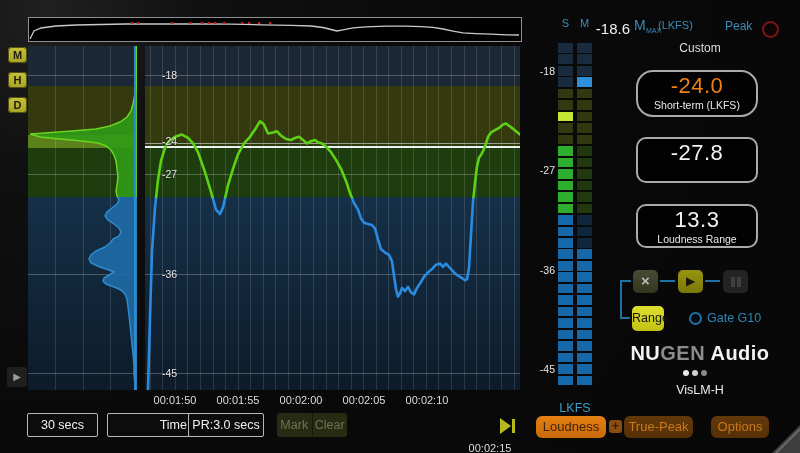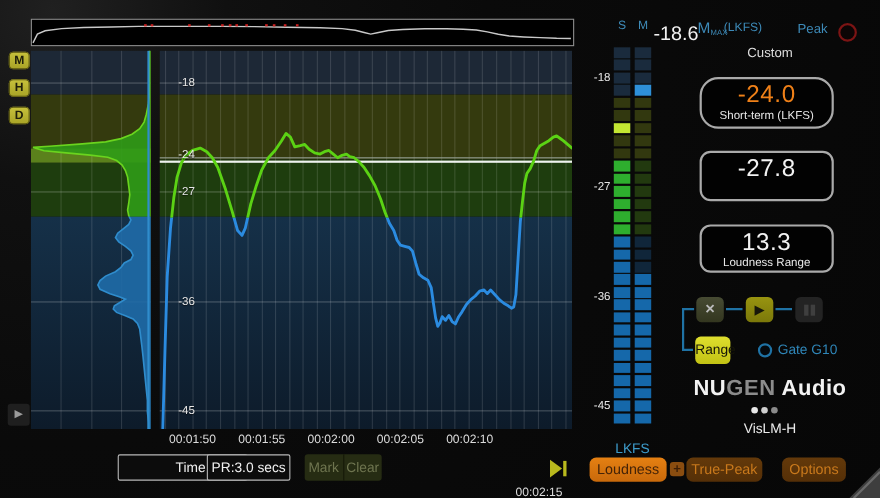--- a/index.html
+++ b/index.html
@@ -30,21 +30,21 @@
   
   .xlab{position:absolute;top:394px;font-size:11px;color:#dcdcdc;transform:translateX(-50%);}
   
   .mlab{position:absolute;left:525px;width:30px;text-align:right;font-size:10.5px;color:#e6e6e6;transform:translateY(-50%);}
   .mcol{top:43px;width:15px;}
   .seg{position:absolute;left:0;width:15px;height:9.6px;}
   .mhead{top:17px;width:15px;text-align:center;font-size:11px;color:#3f8cba;}
   #lkfs-label{left:550px;top:401px;width:50px;text-align:center;font-size:12.5px;color:#3d9ac9;}
   
   .bluetxt{color:#3d8ab8;}
-  #mmax-value{left:594px;top:20px;width:36px;text-align:right;font-size:18px;color:#f2f2f2;}
+  #mmax-value{left:594px;top:20px;width:36px;text-align:right;font-size:15px;color:#f2f2f2;}
   #mmax-m{left:634px;top:17px;font-size:14px;}
   #mmax-sub{left:646px;top:27px;font-size:7px;}
   #mmax-unit{left:658px;top:19px;font-size:11px;}
   #peak-label{left:725px;top:19px;font-size:12px;}
   #peak-lamp{left:762px;top:21px;width:13px;height:13px;border:2.5px solid #7c1414;border-radius:50%;background:#0c0505;}
   #preset-label{left:630px;top:41px;width:140px;text-align:center;font-size:12px;color:#dedede;}
   
   .rbox{left:636px;width:118px;border:2px solid #aaaaaa;border-radius:10px;background:#020202;text-align:center;}
   .rbox .val{font-size:22px;line-height:26px;margin-top:1px;color:#f2f2f2;letter-spacing:.5px;}
   .rbox .lab{font-size:10.5px;color:#e8e8e8;line-height:13px;}
@@ -328,20 +328,21 @@
   <div id="btn-auto" class="abs">Range</div>
   <div id="gate-radio" class="abs"></div>
   <div id="gate-label" class="abs">Gate G10</div>
 
   <div id="logo" class="abs"><span class="nu">NU</span><span class="gen">GEN</span><span class="rest"> Audio</span></div>
   <div class="abs dot" style="left:683px;background:#e8e8e8"></div>
   <div class="abs dot" style="left:692px;background:#cfcfcf"></div>
   <div class="abs dot" style="left:701px;background:#8a8a8a"></div>
   <div id="product-name" class="abs">VisLM-H</div>
 
+  <div id="btn-window" class="abs obtn">30 secs</div>
   <div id="btn-timecode" class="abs obtn">Time Code</div>
   <div id="btn-pr" class="abs obtn">PR:3.0 secs</div>
   <div id="markclear" class="abs">
     <div>Mark</div>
     <div class="sep"></div>
     <div>Clear</div>
   </div>
   <svg class="abs" style="left:500px;top:417px" width="18" height="18">
     <polygon points="0,1 0,17 11,9" fill="#b9b91d"></polygon>
       <rect x="12" y="2" width="3" height="14" fill="#b9b91d"></rect>

